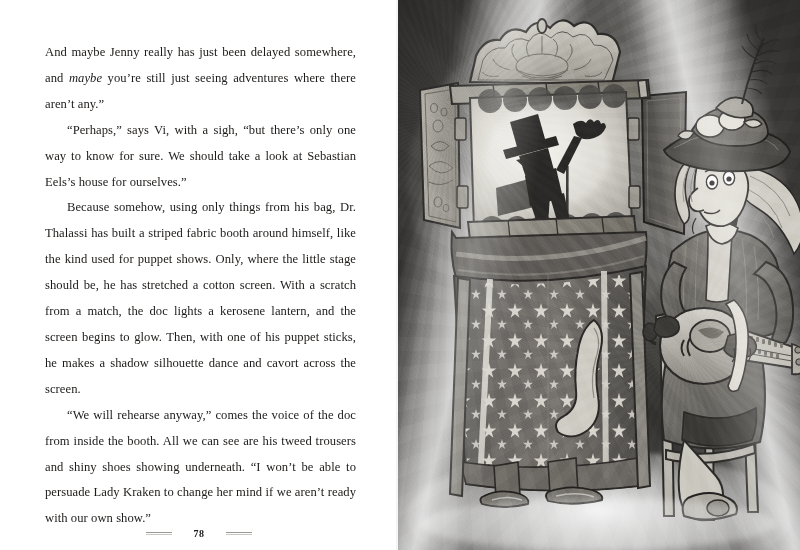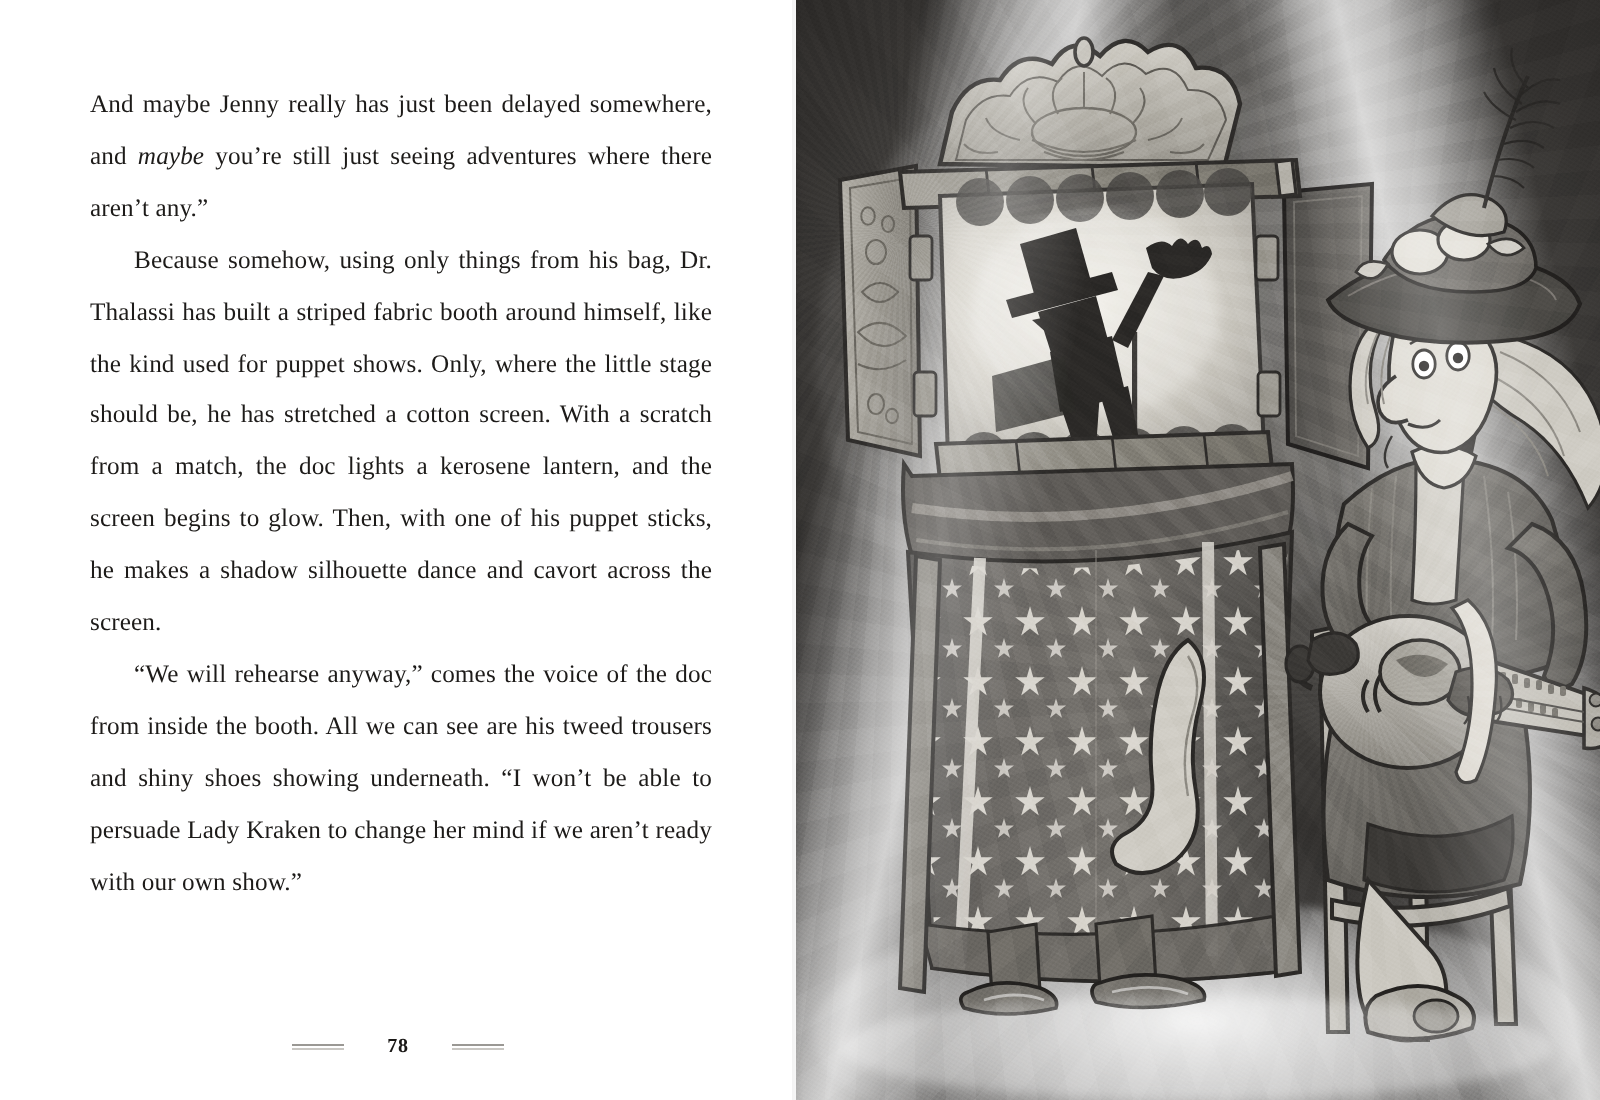--- a/index.html
+++ b/index.html
@@ -46,21 +46,21 @@
   .body-text p.no-indent { text-indent: 0; }
   .body-text p:last-of-type { text-align: justify; }
 
   .it { font-style: italic; }
 
   
   #folio {
     position: absolute;
     left: 0;
     right: 0;
-    bottom: 21px;
+    bottom: 11px;
     display: flex;
     align-items: center;
     justify-content: center;
     gap: 22px;
   }
   #folio .rule {
     display: block;
     width: 26px;
     height: 0;
     border-top: 1px solid #9a9894;
@@ -140,20 +140,21 @@
   }
 </style>
 </head>
 <body>
 
 <div id="spread">
 
   <div id="text-page">
     <div class="body-text" id="body-text">
         <p class="no-indent"><span>And maybe Jenny really has just been delayed somewhere, and </span><span class="it">maybe</span><span> you’re still just seeing adventures where there aren’t any.”</span></p>
+        <p><span>“Perhaps,” says Vi, with a sigh, “but there’s only one way to know for sure. We should take a look at Sebastian Eels’s house for ourselves.”</span></p>
         <p><span>Because somehow, using only things from his bag, Dr. Thalassi has built a striped fabric booth around himself, like the kind used for puppet shows. Only, where the little stage should be, he has stretched a cotton screen. With a scratch from a match, the doc lights a kerosene lantern, and the screen begins to glow. Then, with one of  his puppet sticks, he makes a shadow silhouette dance and cavort across the screen.</span></p>
         <p><span>“We will rehearse anyway,” comes the voice of  the doc from inside the booth. All we can see are his tweed trousers and shiny shoes showing underneath. “I won’t be able to persuade Lady Kraken to change her mind if  we aren’t ready with our own show.”</span></p>
       </div>
 
     <div id="folio">
       <span class="rule"></span>
       <span class="num">78</span>
       <span class="rule"></span>
     </div>
   </div>

